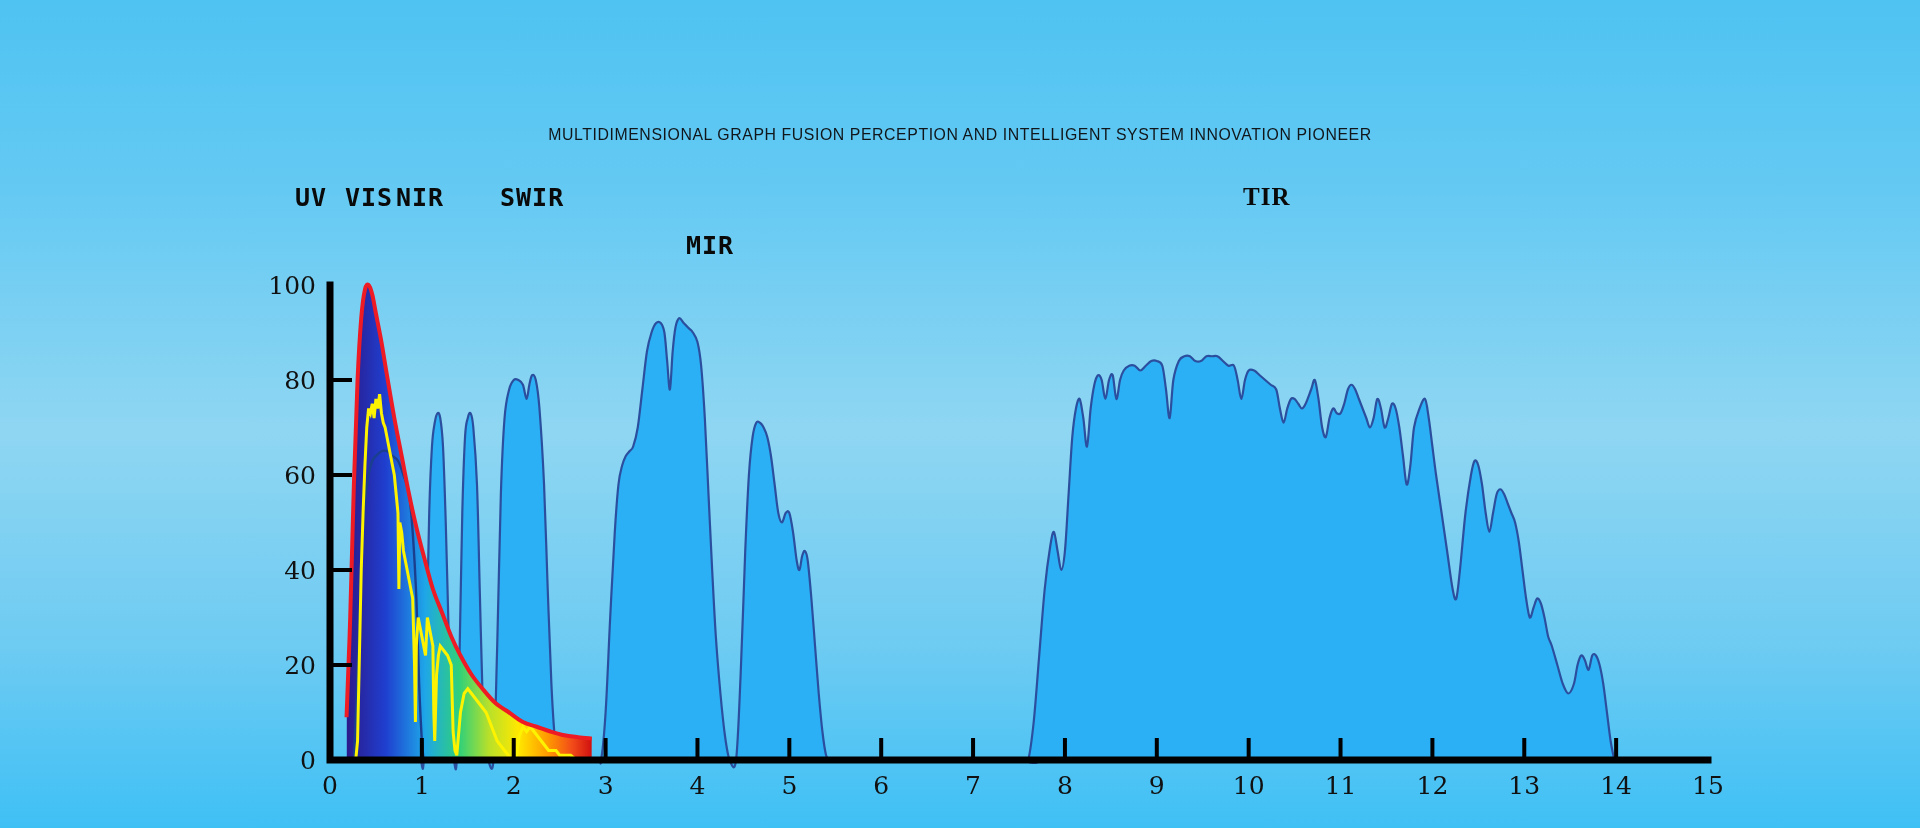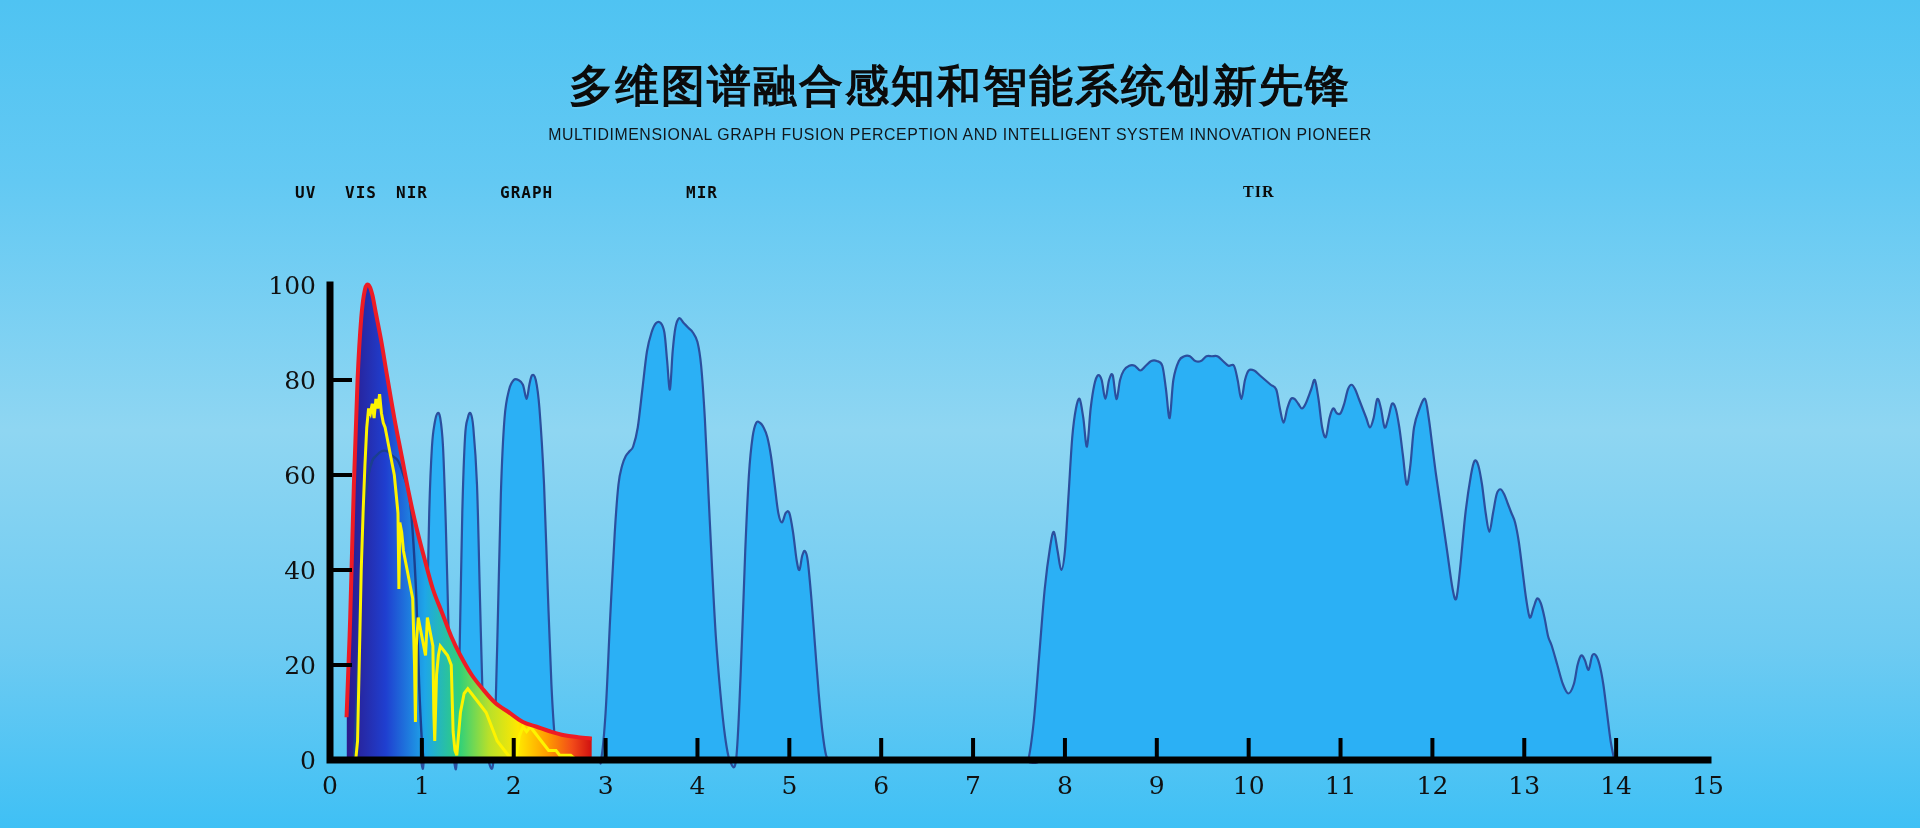--- a/index.html
+++ b/index.html
@@ -20,47 +20,46 @@
   .subtitle{
     position:absolute;left:0;right:0;top:125px;text-align:center;
     font-family:"Liberation Sans",sans-serif;
     font-weight:400;font-size:16.5px;letter-spacing:.6px;color:#11161a;
     transform:scaleX(.96);
   }
 
   .band-label{
     position:absolute;top:183px;
     font-family:"DejaVu Sans Mono","Liberation Mono",monospace;
-    font-weight:700;font-size:16px;color:#0a0a0a;
+    font-weight:700;font-size:25px;color:#0a0a0a;
     letter-spacing:1px;white-space:nowrap;
   }
 
   svg.plot{position:absolute;left:0;top:0;width:1920px;height:828px;}
 
   .tick-label{
     font-family:"DejaVu Serif","Liberation Serif",serif;
     font-size:25px;fill:#111;
   }
   .tick-label.y{text-anchor:end;}
   .tick-label.x{text-anchor:middle;}
 </style>
 </head>
 <body>
 
 <div id="stage">
 
-  <div class="title">多维图谱融合感知和智能系统创新先锋</div>
   <div class="subtitle">MULTIDIMENSIONAL GRAPH FUSION PERCEPTION AND INTELLIGENT SYSTEM INNOVATION PIONEER</div>
 
   <div id="band-labels">
       <div class="band-label" style="left: 295px;">UV</div>
       <div class="band-label" style="left: 345px;">VIS</div>
       <div class="band-label" style="left: 396px;">NIR</div>
-      <div class="band-label" style="left: 500px;">GRAPH</div>
-      <div class="band-label" style="left: 686px;">MIR</div>
+      <div class="band-label" style="left: 500px;">SWIR</div>
+      <div class="band-label" style="left: 686px; margin-top: 48px;">MIR</div>
       <div class="band-label" style="left: 1243px; font-family: Liberation Serif, serif;">TIR</div>
     </div>
 
   <svg class="plot" id="plot" viewBox="0 0 1920 828" preserveAspectRatio="none">
     <defs>
       <linearGradient id="spectralGrad" x1="0" y1="0" x2="1" y2="0">
         <stop offset="0%" stop-color="#2b1a8a"></stop>
         <stop offset="16%" stop-color="#1f3fd0"></stop>
         <stop offset="32%" stop-color="#1ea6e8"></stop>
         <stop offset="46%" stop-color="#2fd07a"></stop>

